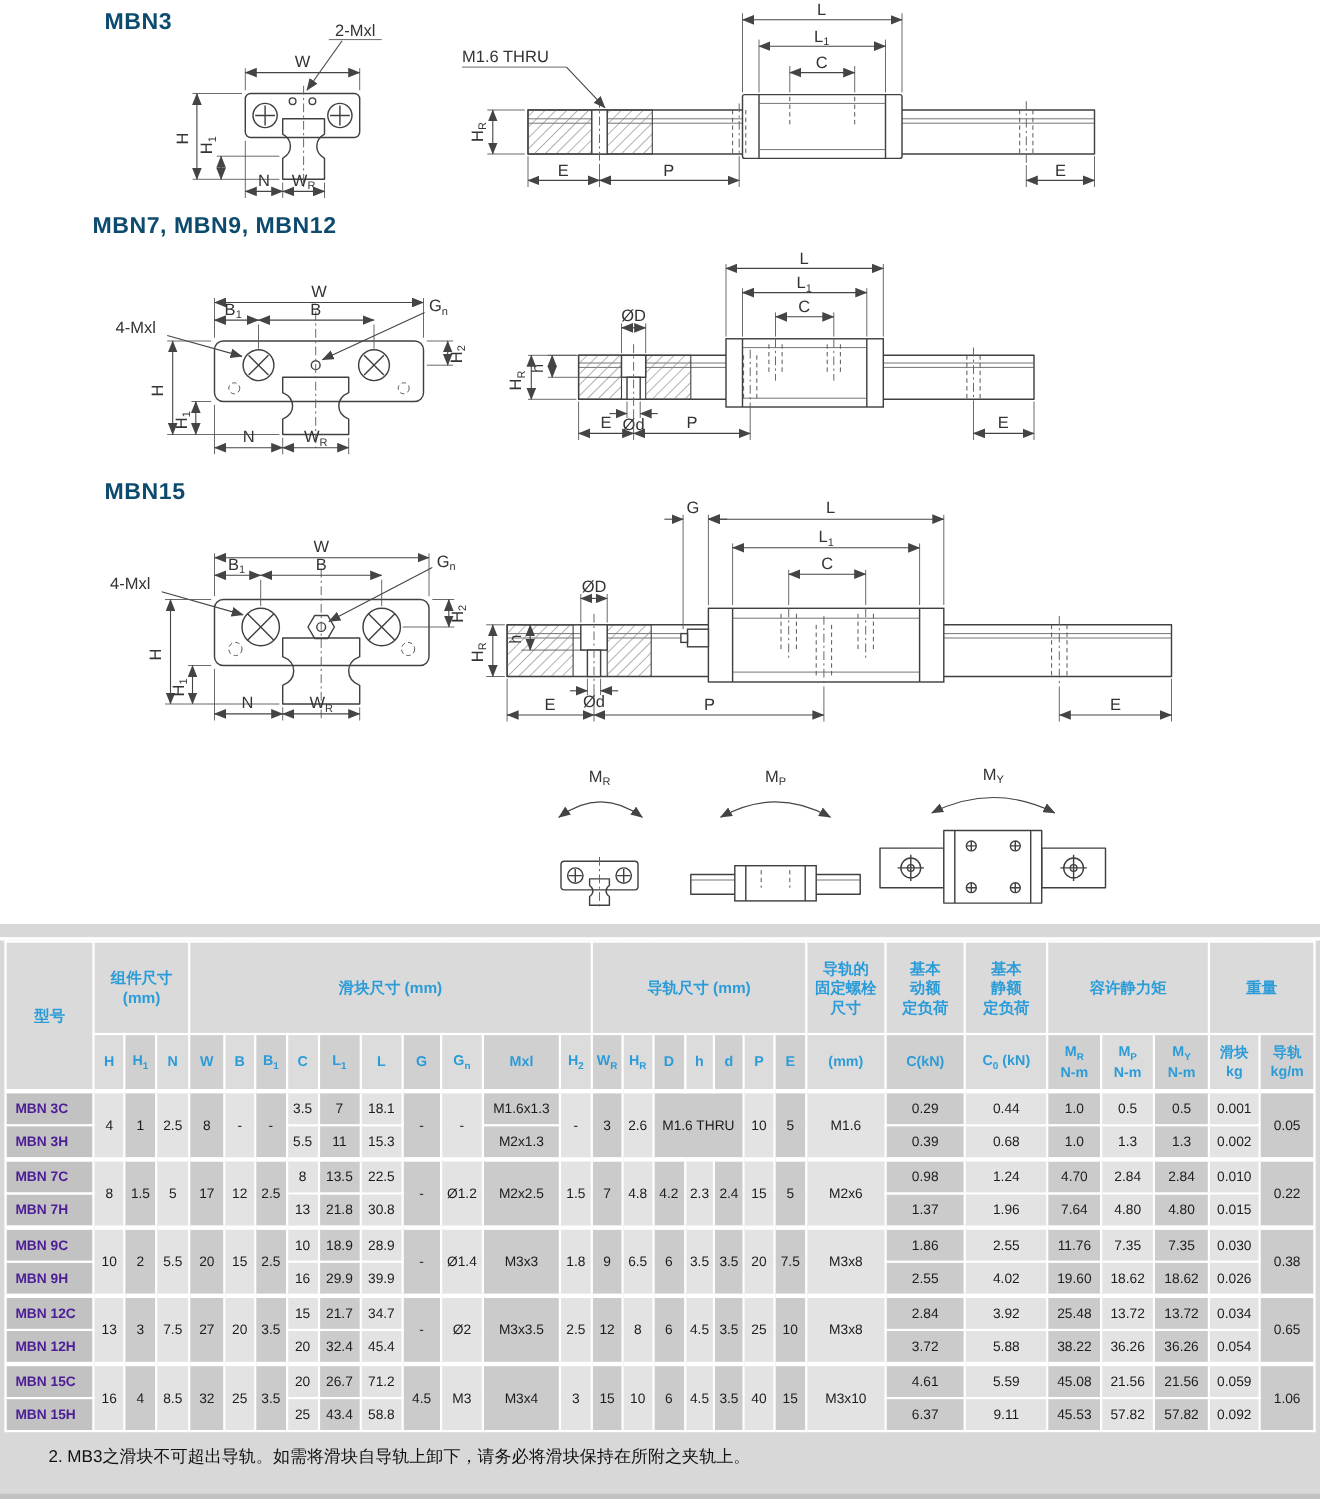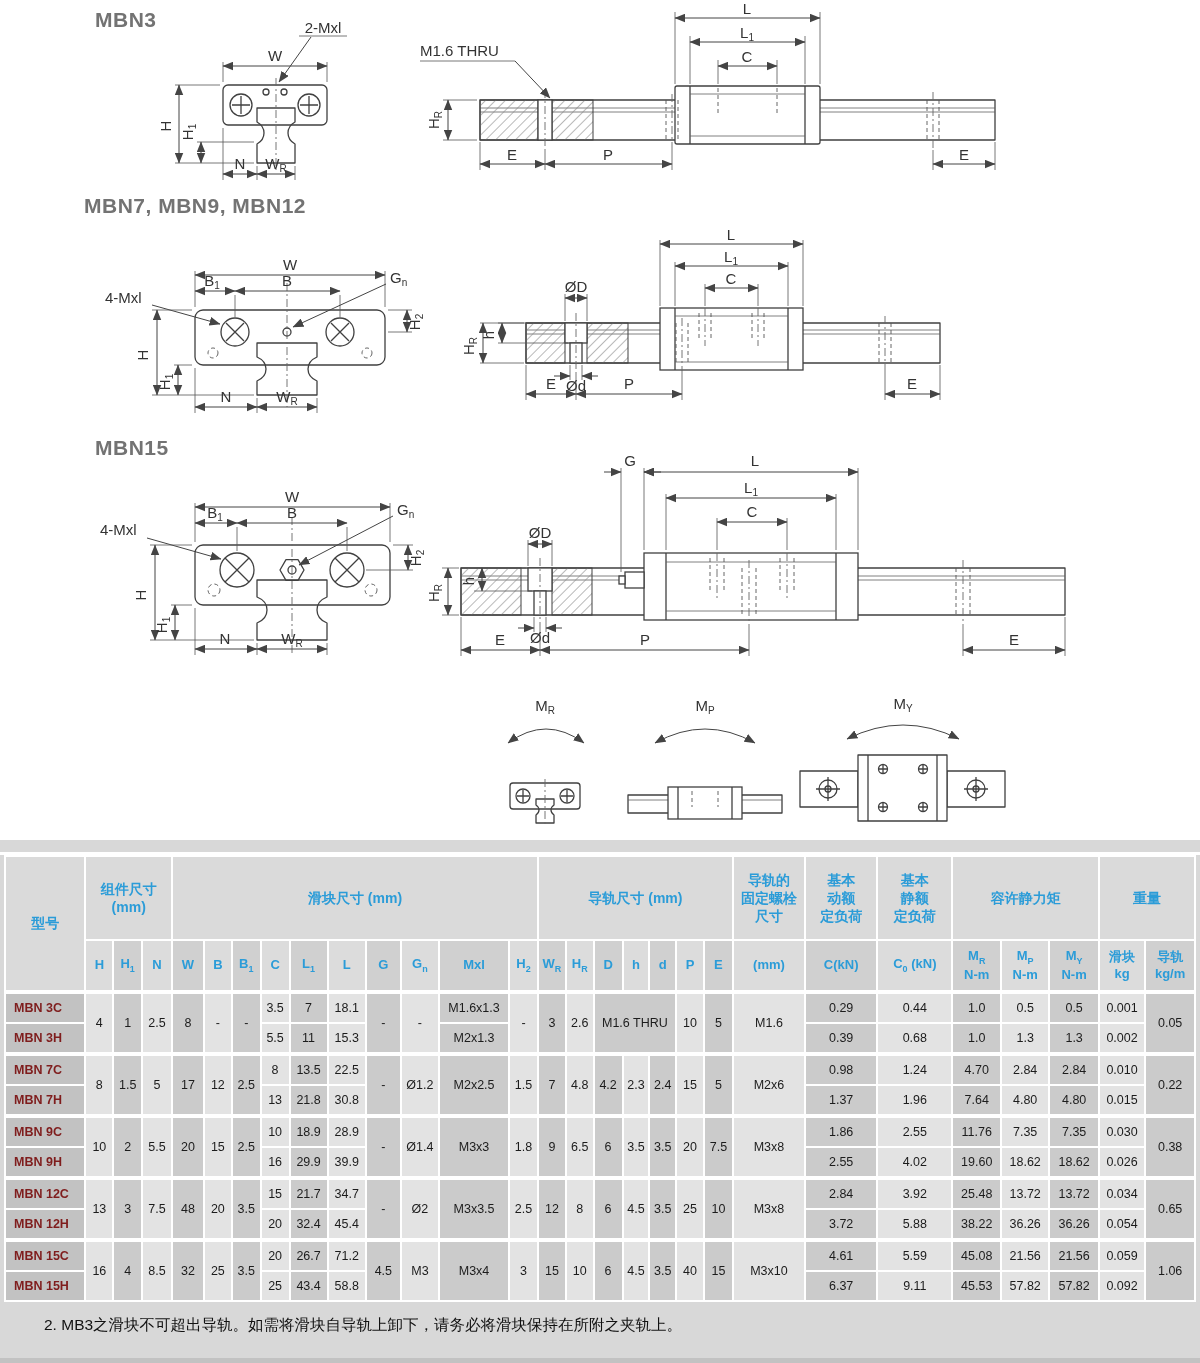--- a/index.html
+++ b/index.html
@@ -1,18 +1,18 @@
 <!DOCTYPE html>
 <html><head>
 <meta charset="utf-8">
 <style>
   html,body{margin:0;padding:0;background:#fff;}
   .page{position:relative;width:1200px;height:1363px;background:#fff;overflow:hidden;
         font-family:"Liberation Sans",sans-serif;}
-  .sec-title{position:absolute;font-weight:bold;font-size:21px;color:#737373;letter-spacing:0.5px;}
+  .sec-title{position:absolute;font-weight:bold;font-size:21px;color:#0c4a6e;letter-spacing:0.5px;}
   .t1{left:95px;top:8px;} .t2{left:84px;top:194px;} .t3{left:95px;top:436px;}
   svg{position:absolute;overflow:visible;}
   svg text{font-family:"Liberation Sans",sans-serif;font-size:15px;fill:#333;}
   .sub{font-size:10px;}
   .ln{fill:none;stroke:#404040;stroke-width:1.3;stroke-linejoin:round;}
   .lnf{fill:#fff;stroke:#404040;stroke-width:1.3;}
   .thin{fill:none;stroke:#606060;stroke-width:0.8;}
   .dim{fill:none;stroke:#444;stroke-width:1;}
   .ext{stroke:#555;stroke-width:0.8;}
   .cl{stroke:#666;stroke-width:0.9;stroke-dasharray:8 3 2 3;fill:none;}
@@ -22,21 +22,21 @@
   .rule{position:absolute;left:0;top:12px;width:100%;height:3px;background:#fff;}
   .bstrip{position:absolute;left:0;bottom:0;width:100%;height:5px;background:#c2c2c2;}
   table{position:absolute;left:4px;top:15px;width:1192px;border-collapse:collapse;table-layout:fixed;}
   th,td{border:2px solid #fff;text-align:center;vertical-align:middle;padding:0;overflow:hidden;}
   tr.h1{height:84px;} tr.h2{height:52px;}
   .gh{background:#dadada;color:#2b9cd8;font-size:14px;font-weight:700;line-height:1.3;}
   .sh{color:#2b9cd8;font-size:13px;font-weight:700;line-height:1.25;}
   .shl{background:#dcdcdc;} .shd{background:#d0d0d0;}
   tbody td{font-size:12.5px;color:#1c1c1c;height:28px;}
   .lt{background:#e3e3e3;} .dk{background:#cbcbcb;}
-  .mdl{background:#c2c2c2;text-align:left;padding-left:8px;font-weight:700;font-size:12.5px;color:#7f1d1d;}
+  .mdl{background:#c2c2c2;text-align:left;padding-left:8px;font-weight:700;font-size:12.5px;color:#4c1d95;}
   tr.grp td{border-top:4px solid #fff;}
   sub{font-size:9px;}
   .notes{position:absolute;left:10px;top:472px;font-size:15.5px;color:#111;line-height:1.7;}
   .note2{padding-left:34px;}
 </style>
 </head>
 <body>
 
 <div class="page">
 
@@ -696,21 +696,21 @@
             <td class="dk">19.60</td>
             <td class="lt">18.62</td>
             <td class="dk">18.62</td>
             <td class="lt">0.026</td>
           </tr>
           <tr class="grp">
             <td class="mdl">MBN 12C</td>
             <td rowspan="2" class="lt">13</td>
             <td rowspan="2" class="dk">3</td>
             <td rowspan="2" class="lt">7.5</td>
-            <td rowspan="2" class="dk">48</td>
+            <td rowspan="2" class="dk">27</td>
             <td rowspan="2" class="lt">20</td>
             <td rowspan="2" class="dk">3.5</td>
             <td class="lt">15</td>
             <td class="dk">21.7</td>
             <td class="lt">34.7</td>
             <td rowspan="2" class="dk">-</td>
             <td rowspan="2" class="lt">Ø2</td>
             <td rowspan="2" class="dk">M3x3.5</td>
             <td rowspan="2" class="lt">2.5</td>
             <td rowspan="2" class="dk">12</td>

